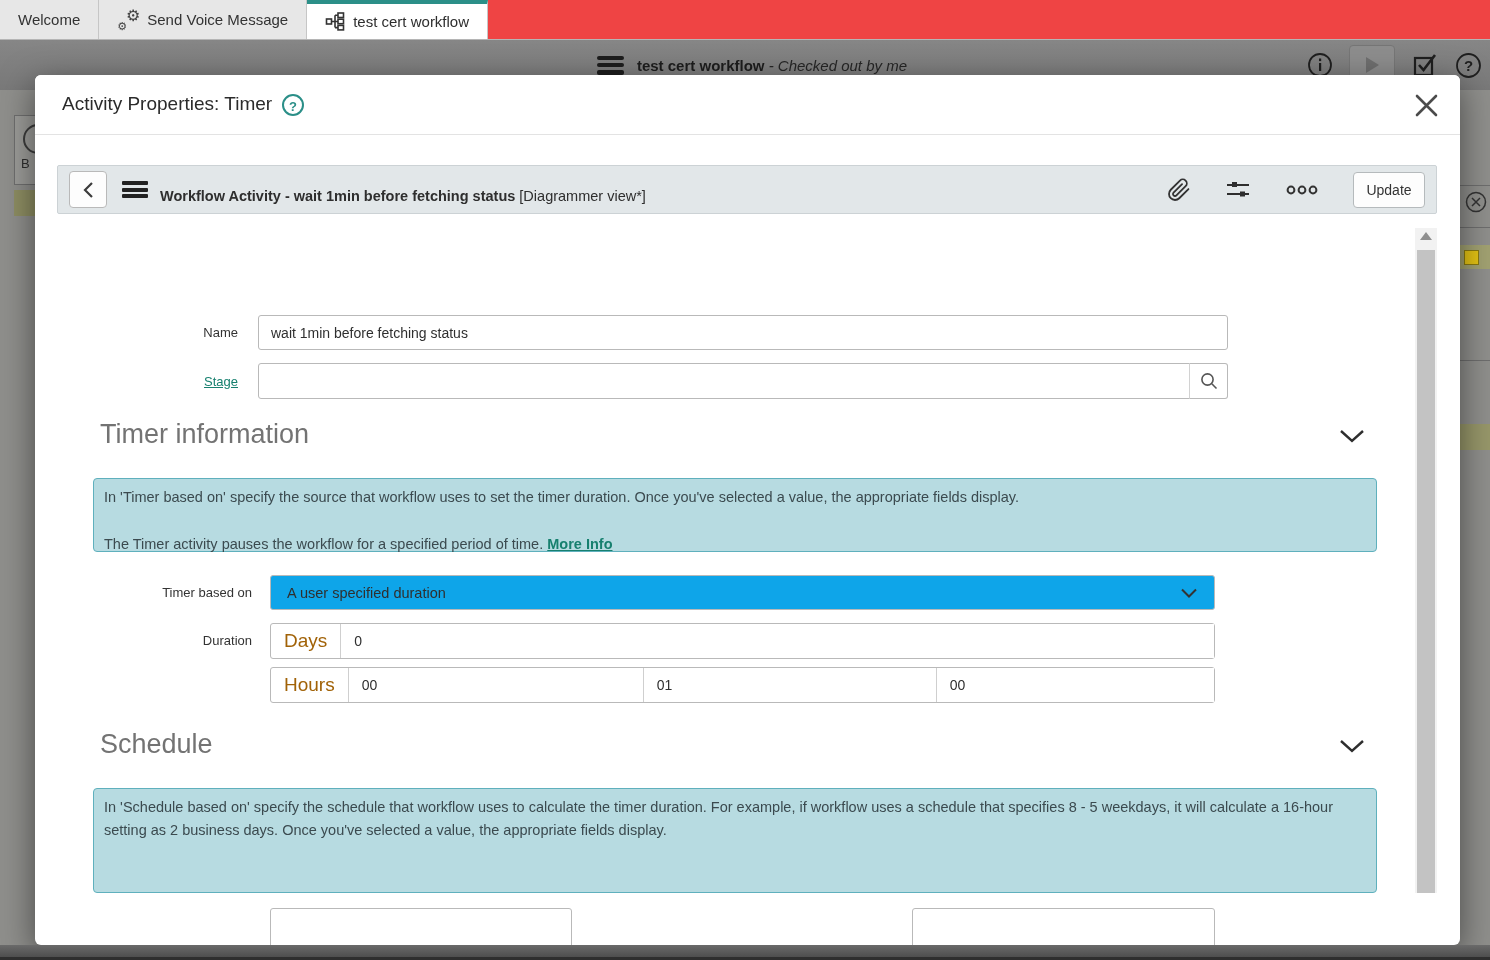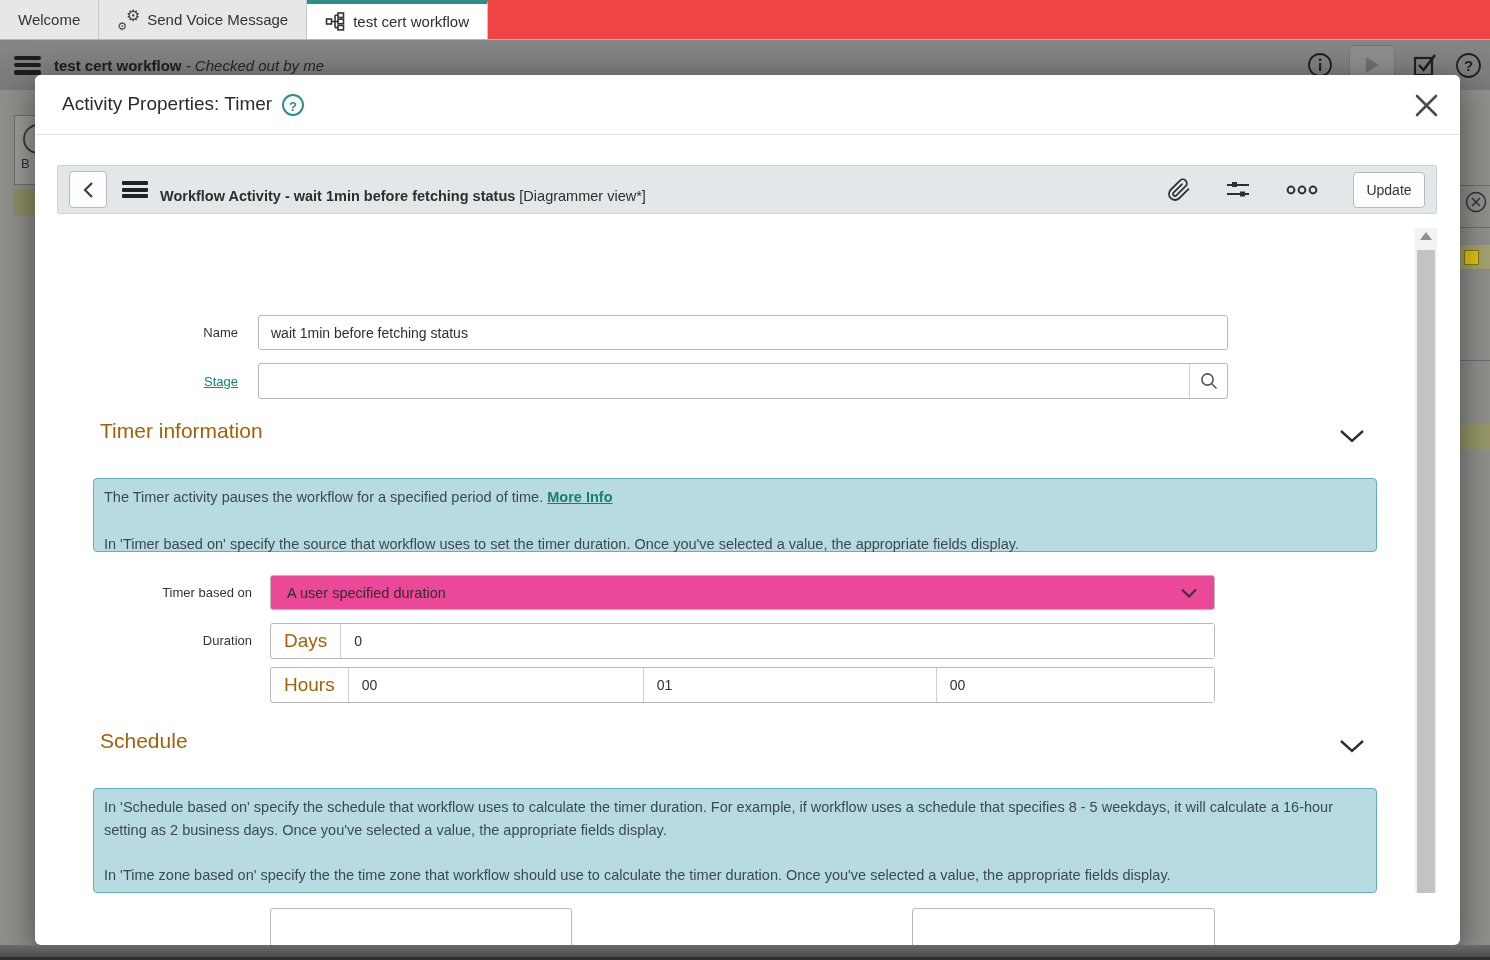--- a/index.html
+++ b/index.html
@@ -13,21 +13,21 @@
   .tabbar{position:absolute;left:0;top:0;width:100%;height:40px;background:#ef4444;
     border-bottom:1px solid #b5b5b5;display:flex;align-items:stretch;box-sizing:border-box;}
   .tab{display:flex;align-items:center;gap:8px;padding:0 18px;font-size:15px;color:#333;
     background:#e7e7e7;border-right:1px solid #c6c6c6;box-sizing:border-box;cursor:default;}
   .tab.active{background:#fff;border-top:4px solid #2b8f88;color:#2e2e2e;}
   .gears{position:relative;width:22px;height:22px;font-size:16px;color:#444;}
   .gears .g-big{position:absolute;right:-1px;top:-1px;font-size:16px;line-height:16px;}
   .gears .g-small{position:absolute;left:0;bottom:-1px;font-size:11px;line-height:11px;}
   
   .appheader{position:absolute;left:0;top:40px;width:100%;height:50px;
-    background:linear-gradient(#868686,#797979);display:flex;align-items:center;box-sizing:border-box;}
+    background:linear-gradient(#868686,#797979);display:flex;align-items:center;box-sizing:border-box;justify-content:center;}
   .burger{width:27px;height:19px;display:flex;flex-direction:column;justify-content:space-between;margin-left:14px;}
   .burger span{display:block;height:4.2px;background:#1d1d1d;border-radius:2px;}
   .appheader .titlewrap{margin-left:13px;font-size:15px;color:#1d1d1d;white-space:nowrap;}
   .appheader .t-bold{font-weight:bold;}
   .appheader .t-ital{font-style:italic;color:#262626;}
   .hdr-icons{position:absolute;right:8px;top:0;height:50px;display:flex;align-items:center;gap:16px;}
   .playbtn{width:46px;height:40px;background:#8d8d8d;border:1px solid #767676;border-radius:4px;
     display:flex;align-items:center;justify-content:center;box-sizing:border-box;}
   
   .bk{position:absolute;}
@@ -77,30 +77,30 @@
     font-size:14px;color:#2f2f2f;font-family:inherit;padding:0 12px;}
   input.inputbox{outline:none;}
   .name-label{top:248px;line-height:20px;}
   .name-input{left:223px;top:240px;width:970px;height:35px;}
   .stage-label{top:297px;line-height:20px;}
   .stage-label a{color:#17806f;text-decoration:underline;cursor:pointer;}
   .stage-input{left:223px;top:288px;width:932px;height:36px;border-radius:3px 0 0 3px;}
   .stage-search{position:absolute;left:1154px;top:288px;width:39px;height:36px;background:#fff;
     border:1px solid #b9b9b9;border-left:1px solid #d2d2d2;border-radius:0 3px 3px 0;box-sizing:border-box;
     display:flex;align-items:center;justify-content:center;cursor:pointer;}
-  .section-h{position:absolute;left:65px;font-size:21px;font-weight:400;color:#a16207;}
+  .section-h{position:absolute;left:65px;font-size:27px;font-weight:400;color:#737373;}
   .sec-chev{position:absolute;left:1303px;cursor:pointer;}
   .infobox{position:absolute;left:58px;width:1284px;background:#b7dbe1;border:1px solid #5fb0bd;border-radius:4px;
     box-sizing:border-box;padding:7px 10px;font-size:14.5px;color:#3b4a4f;line-height:23px;}
   .infobox p{margin:0;}
   .infobox p + p{margin-top:24px;}
   .infobox a{color:#17806f;font-weight:bold;text-decoration:underline;cursor:pointer;}
   .tb-on-label{top:508px;width:217px;line-height:20px;}
   .selectbox{position:absolute;left:235px;top:500px;width:945px;height:35px;border:1px solid #b9b9b9;border-radius:3px;
-    box-sizing:border-box;background:#ec4899;display:flex;align-items:center;font-size:14.5px;color:#2f2f2f;
+    box-sizing:border-box;background:#0ea5e9;display:flex;align-items:center;font-size:14.5px;color:#2f2f2f;
     padding:0 16px;cursor:pointer;}
   .selectbox .chev{margin-left:auto;}
   .dur-label{top:556px;width:217px;line-height:20px;}
   .group{position:absolute;left:235px;width:945px;height:36px;border:1px solid #b9b9b9;border-radius:3px;
     box-sizing:border-box;background:#fff;display:flex;align-items:stretch;}
   .g-days{top:548px;}
   .g-hours{top:592px;}
   .prefix{display:flex;align-items:center;padding:0 13px;border-right:1px solid #cfcfcf;font-size:19px;color:#a16207;
     flex:0 0 auto;}
   .seg{border:none;outline:none;font-size:14px;color:#2f2f2f;font-family:inherit;padding:0 13px;min-width:0;}
@@ -272,22 +272,22 @@
   </div>
 
   <div class="section-h" style="top:344px;">Timer information</div>
   <div class="sec-chev" style="top:352px;">
     <svg width="28" height="18" viewBox="0 0 28 18">
         <path d="M3,4 L14,14 L25,4" fill="none" stroke="#2e2e2e" stroke-width="2.4"></path>
       </svg>
   </div>
 
   <div class="infobox" style="top:403px;height:74px;">
+    <p>In 'Timer based on' specify the source that workflow uses to set the timer duration. Once you've selected a value, the appropriate fields display.</p>
     <p><span>The Timer activity pauses the workflow for a specified period of time.</span> <a>More Info</a></p>
-    <p>In 'Timer based on' specify the source that workflow uses to set the timer duration. Once you've selected a value, the appropriate fields display.</p>
   </div>
 
   <div class="row-label tb-on-label">Timer based on</div>
   <div class="selectbox">
     <span>A user specified duration</span>
     <span class="chev">
       <svg width="18" height="12" viewBox="0 0 18 12">
           <path d="M2,2.5 L9,9.5 L16,2.5" fill="none" stroke="#333" stroke-width="2"></path>
         </svg>
     </span>
@@ -307,21 +307,20 @@
 
   <div class="section-h" style="top:654px;">Schedule</div>
   <div class="sec-chev" style="top:662px;">
     <svg width="28" height="18" viewBox="0 0 28 18">
         <path d="M3,4 L14,14 L25,4" fill="none" stroke="#2e2e2e" stroke-width="2.4"></path>
       </svg>
   </div>
 
   <div class="infobox" style="top:713px;height:105px;">
     <p>In 'Schedule based on' specify the schedule that workflow uses to calculate the timer duration. For example, if workflow uses a schedule that specifies 8 - 5 weekdays, it will calculate a 16-hour setting as 2 business days. Once you've selected a value, the appropriate fields display.</p>
-    <p style="margin-top:22px;">In 'Time zone based on' specify the the time zone that workflow should use to calculate the timer duration. Once you've selected a value, the appropriate fields display.</p>
   </div>
 
   <div class="inputbox bottom-input bi-left"></div>
   <div class="inputbox bottom-input bi-right"></div>
 
   <div class="sb-track">
     <div class="sb-arrow">
         <i></i>
       </div>
     <div class="sb-thumb"></div>

